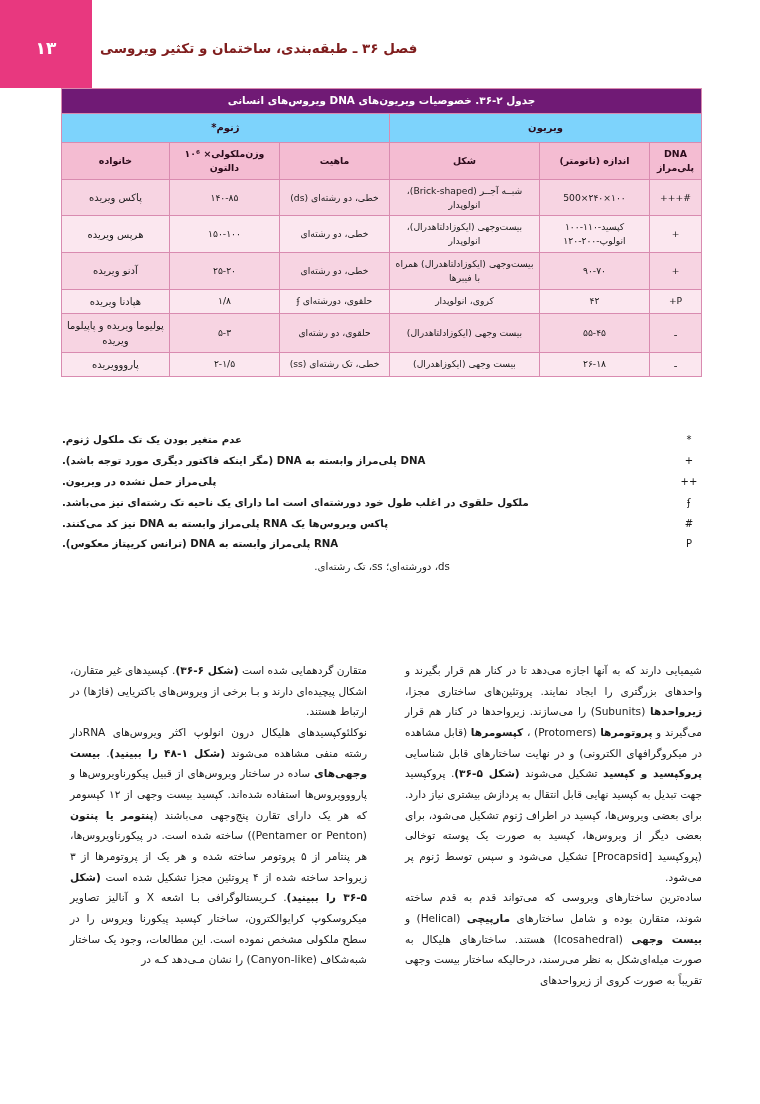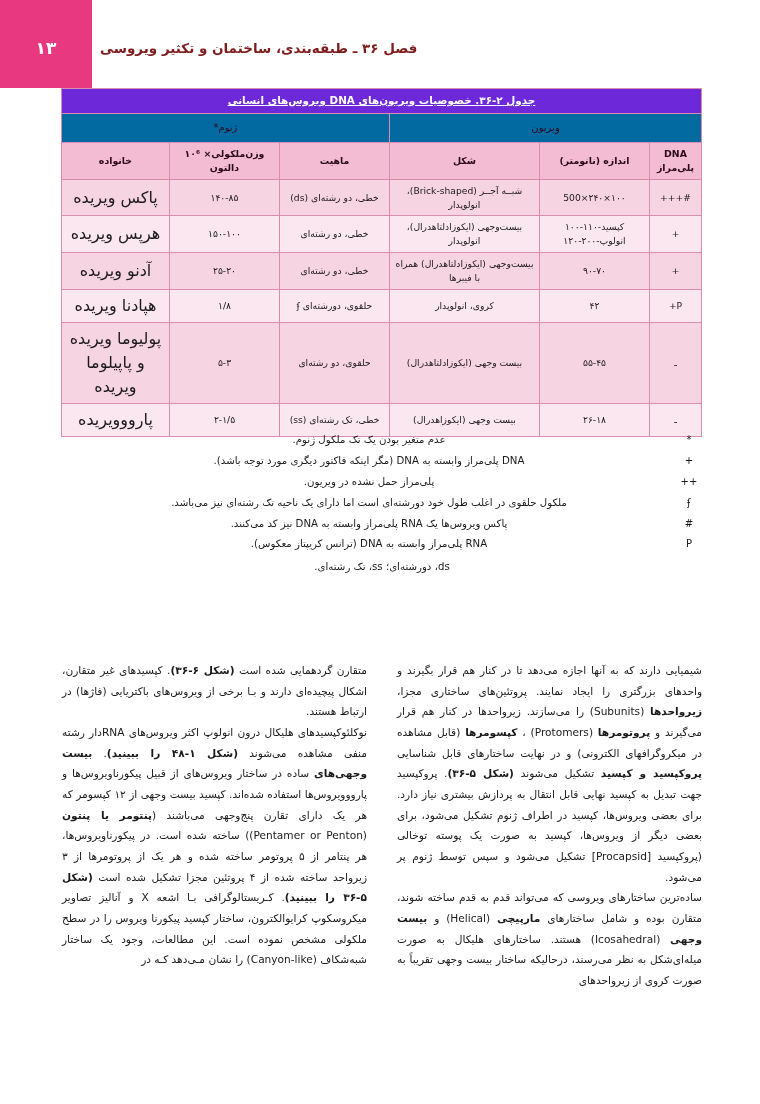--- a/index.html
+++ b/index.html
@@ -68,48 +68,47 @@
     table-layout: fixed;
   }
   table.vtable td, table.vtable th {
     border: 1px solid #d98bb0;
     padding: 4px 4px;
     vertical-align: middle;
     text-align: center;
     line-height: 1.5;
   }
   .tbl-caption {
-    background: #6d28d9;
+    background: #701a75;
     color: #ffffff;
     font-weight: bold;
     font-size: 10.4px;
     text-align: right;
     padding: 5px 10px 6px 10px;
     border: 1px solid #e8387f;
-    text-decoration: underline;
   }
   .grp-head {
-    background: #0369a1;
-    font-weight: normal;
+    background: #7dd3fc;
+    font-weight: bold;
     font-size: 10px;
     color: #2a0a1a;
     height: 20px;
   }
   .col-head {
     background: #f4bcd2;
     font-weight: bold;
     font-size: 9.4px;
     color: #2a0a1a;
     height: 22px;
   }
   .row-a td { background: #f7d4e2; }
   .row-b td { background: #fbe7ef; }
   .cell-family {
     font-weight: normal;
-    font-size: 16px;
+    font-size: 10px;
   }
   .tall { height: 36px; }
 
   
   .footnotes {
     position: absolute;
     top: 430px;
     left: 62px;
     width: 640px;
     direction: rtl;
@@ -123,21 +122,22 @@
     margin-bottom: 1px;
   }
   .fn-mark {
     width: 26px;
     flex: 0 0 26px;
     text-align: center;
     font-size: 10px;
   }
   .fn-text {
     flex: 1 1 auto;
-    text-align: center;
+    text-align: left;
+    font-weight: bold;
   }
   .fn-last {
     margin-top: 3px;
     text-align: center;
     direction: rtl;
     font-size: 10.2px;
   }
 
   
   .body-cols {
@@ -153,21 +153,21 @@
     top: 0;
     width: 305px;
     font-size: 10.6px;
     line-height: 1.95;
     text-align: justify;
     text-justify: inter-word;
     direction: rtl;
   }
   .col-right { right: 0; }
   .col-left { left: 0; }
-  .col p { margin: 0 0 0 0; }
+  .col p { margin: 0 0 0 8px; }
   b { font-weight: bold; }
 </style>
 </head>
 <body>
 
 <div class="page-header">
   <div class="header-pink-block"></div>
   <div class="header-page-number">۱۳</div>
   <div class="header-title">فصل ۳۶ ـ طبقه‌بندی، ساختمان و تکثیر ویروسی</div>
 

